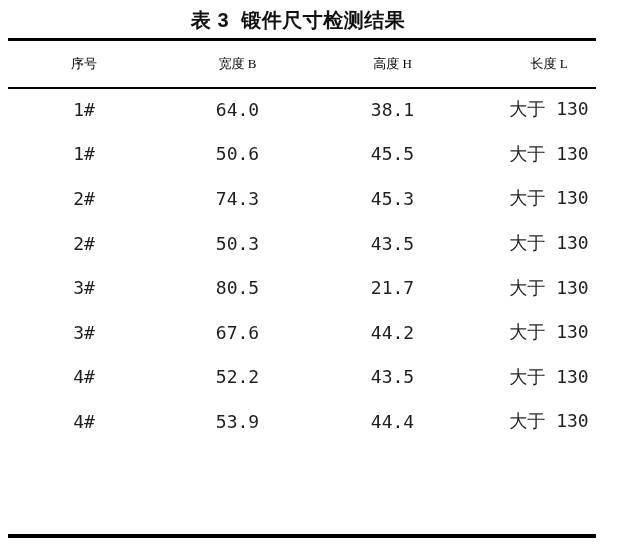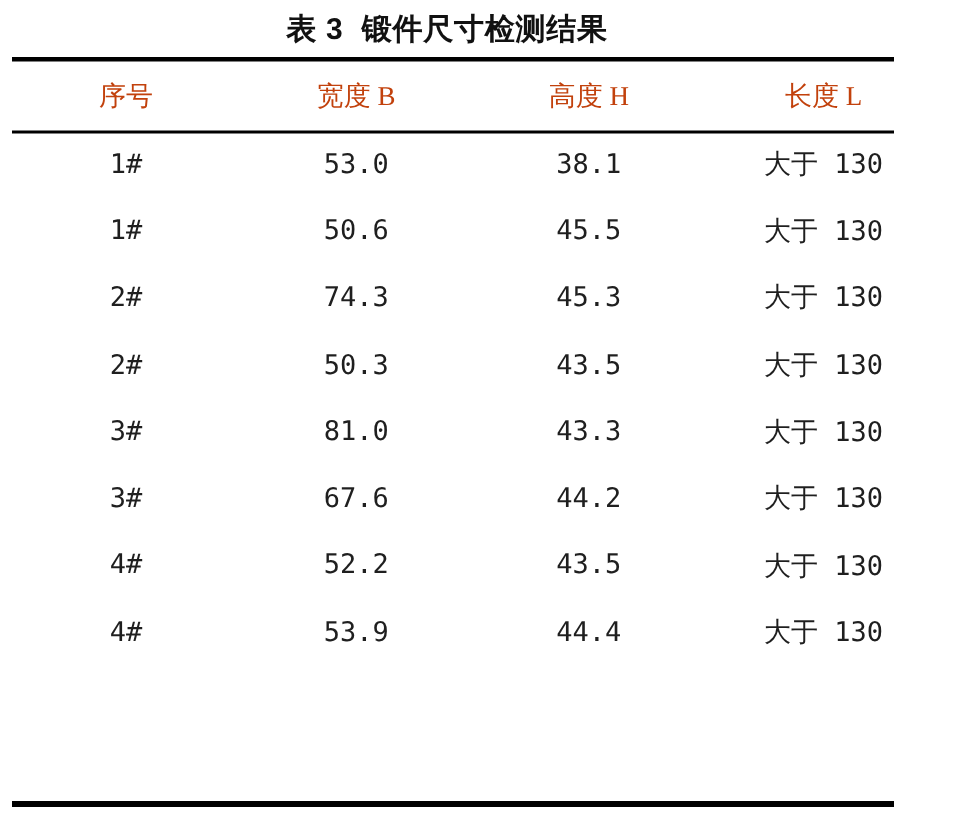--- a/index.html
+++ b/index.html
@@ -50,23 +50,23 @@
   th, td {
     padding: 0;
     margin: 0;
     text-align: center;
     vertical-align: middle;
     font-weight: normal;
     white-space: pre;
   }
   tr.hrow { height: 46px; }
   tr.hrow th {
-    font-size: 18px;
+    font-size: 13px;
     font-family: "Liberation Serif", "DejaVu Serif", serif;
-    color: #c2410c;
+    color: #000000;
   }
   tr.drow { height: 44.6px; }
   tr.drow td { font-size: 18px; }
   tr.rrow { height: 89px; }
   tr.rrow td { font-size: 18px; }
   td.label-cell {
     font-family: "Liberation Serif", "DejaVu Serif", serif;
     font-size: 18px;
   }
   .tol-stack {
@@ -102,21 +102,21 @@
       <tr class="hrow">
         <th>序号</th>
         <th>宽度 B</th>
         <th>高度 H</th>
         <th>长度 L</th>
       </tr>
     </thead>
     <tbody>
       <tr class="drow">
         <td>1#</td>
-        <td>53.0</td>
+        <td>64.0</td>
         <td>38.1</td>
         <td>大于 130</td>
       </tr>
       <tr class="drow">
         <td>1#</td>
         <td>50.6</td>
         <td>45.5</td>
         <td>大于 130</td>
       </tr>
       <tr class="drow">
@@ -126,22 +126,22 @@
         <td>大于 130</td>
       </tr>
       <tr class="drow">
         <td>2#</td>
         <td>50.3</td>
         <td>43.5</td>
         <td>大于 130</td>
       </tr>
       <tr class="drow">
         <td>3#</td>
-        <td>81.0</td>
-        <td>43.3</td>
+        <td>80.5</td>
+        <td>21.7</td>
         <td>大于 130</td>
       </tr>
       <tr class="drow">
         <td>3#</td>
         <td>67.6</td>
         <td>44.2</td>
         <td>大于 130</td>
       </tr>
       <tr class="drow">
         <td>4#</td>

